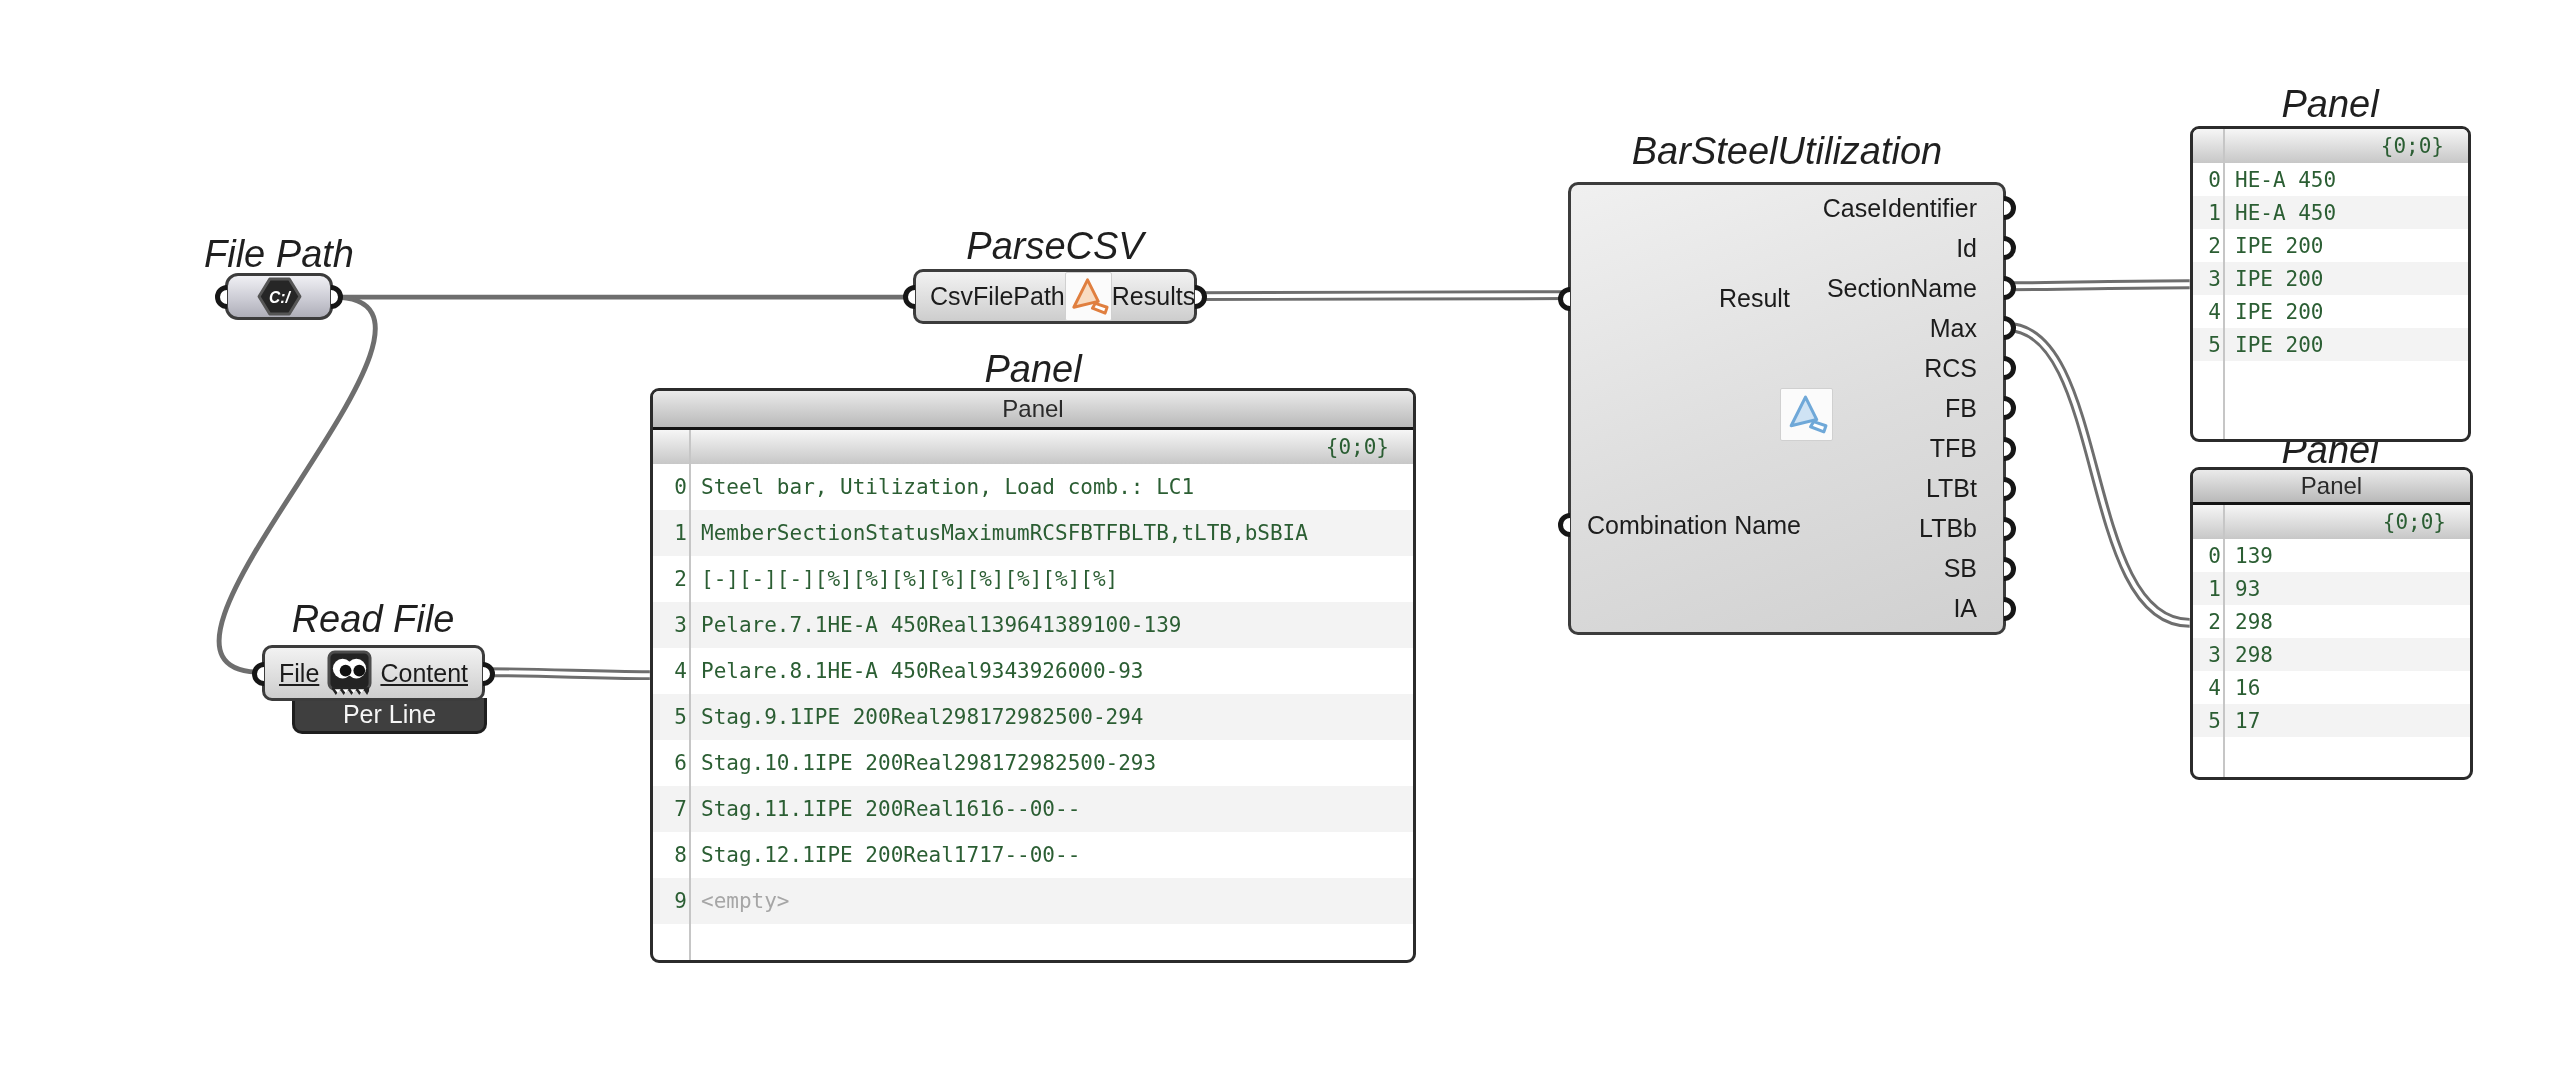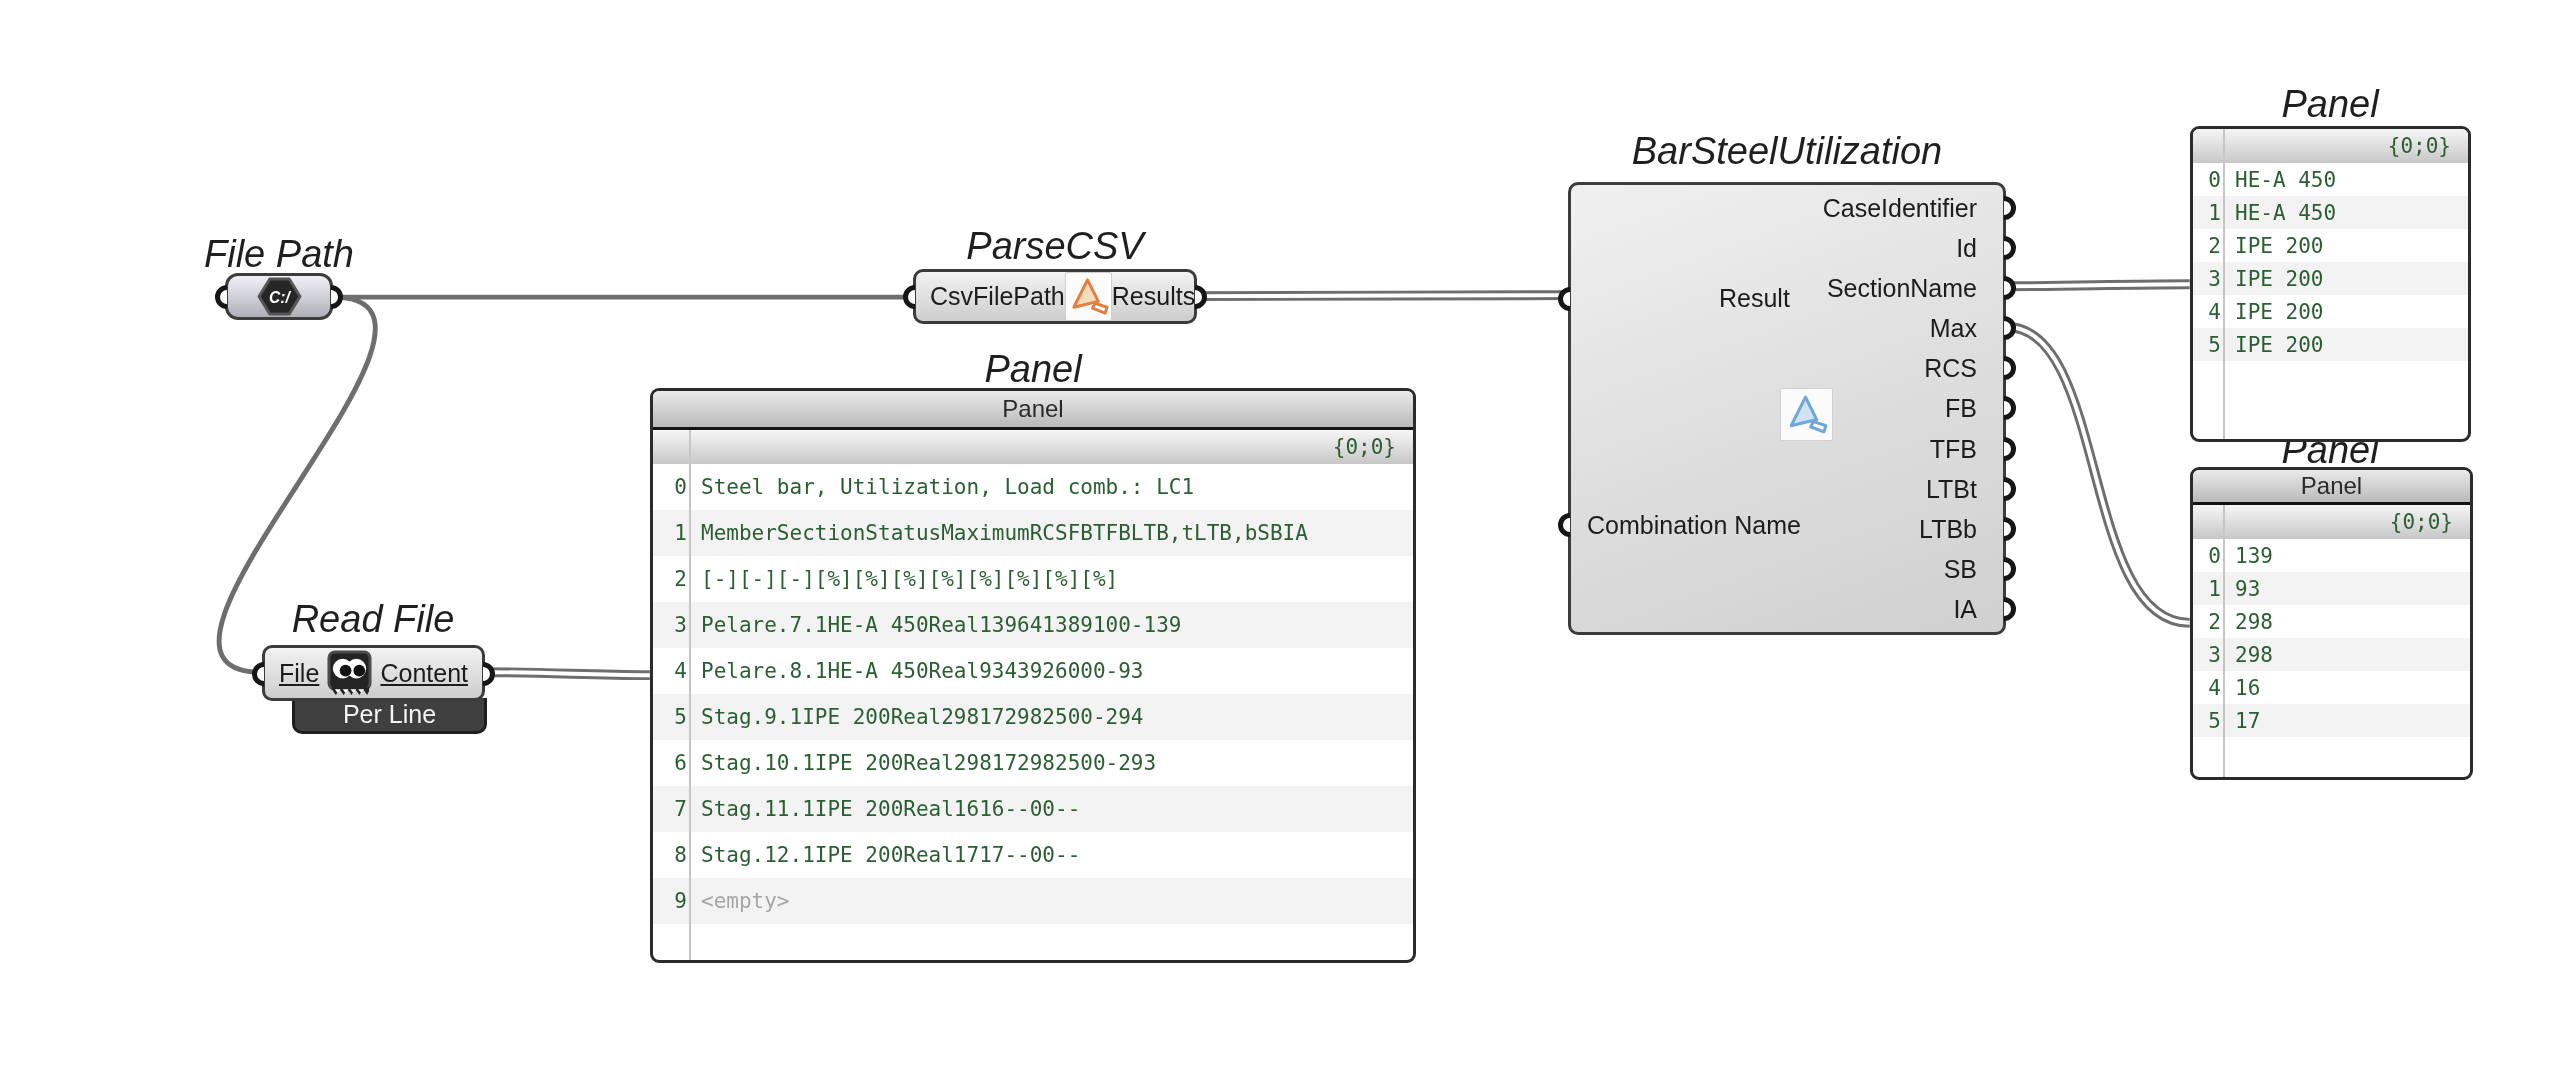--- a/index.html
+++ b/index.html
@@ -37,38 +37,38 @@
     font-size:25px;display:flex;align-items:center;justify-content:center;margin-left:17px;}
 
   
   .panel{position:absolute;z-index:3;box-sizing:border-box;background:#ffffff;
     border:3px solid #2b2b2b;border-radius:9px;overflow:hidden;}
   .panel-titlebar{height:36px;background:linear-gradient(#eaeaea,#b9b9b9);
     border-bottom:3px solid #141414;display:flex;align-items:center;justify-content:center;
     font-size:24px;color:#2a2a2a;}
   .panel-path{height:34px;background:linear-gradient(#f6f6f6,#c7c7c7);
     font-family:"DejaVu Sans Mono",monospace;font-size:21px;color:#2b5e33;
-    display:flex;align-items:center;justify-content:flex-end;padding-right:17px;box-sizing:border-box;}
+    display:flex;align-items:center;justify-content:flex-end;padding-right:24px;box-sizing:border-box;}
   .panel-rows{position:relative;}
   .prow{display:flex;align-items:center;font-family:"DejaVu Sans Mono",monospace;
     font-size:21px;color:#2b5e33;}
   .prow:nth-child(even){background:#f3f3f3;}
   .prow .idx{width:34px;text-align:right;flex:none;}
   .prow .val{padding-left:14px;white-space:pre;}
   .prow.muted .val{color:#a6a6a6;}
   .gutter-line{position:absolute;width:2px;background:#c6c6c6;z-index:5;}
   .rows-47 .prow{height:46px;}
   .rows-33 .prow{height:33px;}
 
   
   .bsu{background:linear-gradient(160deg,#f0f0f0 0%,#dddddd 55%,#d0d0d0 100%);}
   .bsu .in-label{position:absolute;font-size:25px;color:#1c1c1c;white-space:nowrap;}
   .out-col{position:absolute;left:0;right:0;top:8px;bottom:8px;display:flex;
     flex-direction:column;justify-content:space-between;}
-  .out-row{position:relative;height:30px;display:flex;align-items:flex-end;
+  .out-row{position:relative;height:30px;display:flex;align-items:center;
     justify-content:flex-end;padding-right:26px;font-size:25px;color:#1c1c1c;}
   .out-row .nub{top:3px;}
 </style>
 </head>
 <body>
 
 <div id="canvas">
 
   <svg class="wires" width="2576" height="1069" viewBox="0 0 2609 1083">
 

